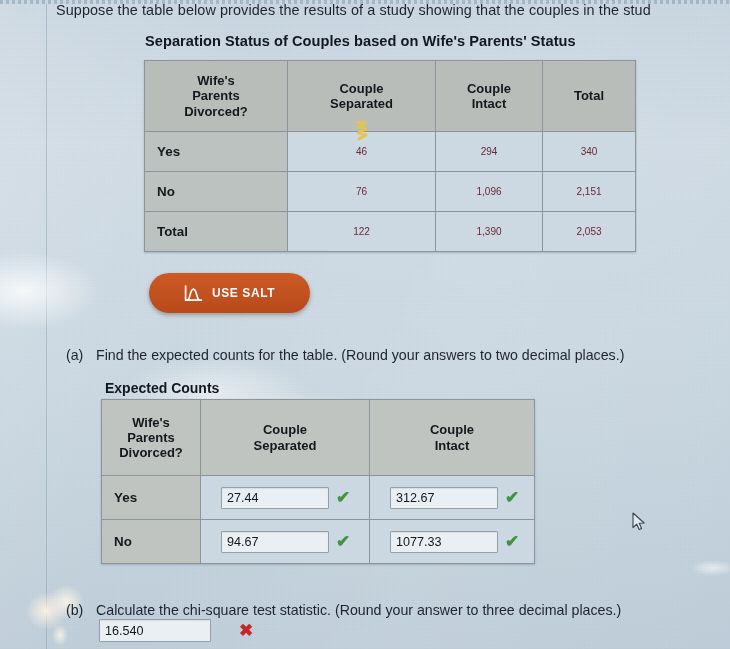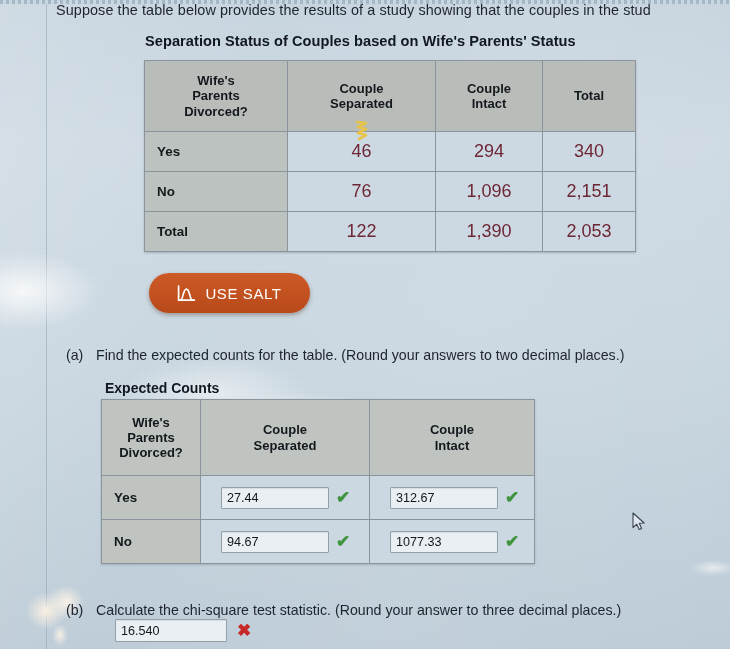--- a/index.html
+++ b/index.html
@@ -121,21 +121,21 @@
     color: #14181c;
     font-size: 13px;
     font-weight: bold;
     line-height: 1.18;
     height: 70px;
   }
   #main-table thead th span { display: block; }
   #main-table tbody td {
     background: #cdd9e2;
     height: 39px;
-    font-size: 18px;
+    font-size: 10px;
     color: #6d2636;
   }
   #main-table tbody td.rowlabel {
     background: #bcc2bf;
     color: #14181c;
     font-weight: bold;
     text-align: left;
     padding-left: 12px;
     font-size: 13.4px;
   }
@@ -162,22 +162,22 @@
     background: linear-gradient(180deg,#cc5a27 0%, #c1511f 55%, #b8491b 100%);
     box-shadow: 0 2px 4px rgba(60,30,10,.35);
     display: flex;
     align-items: center;
     justify-content: center;
     gap: 9px;
     cursor: pointer;
   }
   #salt-button .salt-label {
     color: #ffffff;
-    font-weight: normal;
-    font-size: 15px;
+    font-weight: bold;
+    font-size: 12px;
     letter-spacing: .6px;
   }
 
   
   .part-label {
     position: absolute;
     font-size: 14.2px;
     color: #1d2430;
   }
   #a-label { left: 66px;  top: 347px; }
@@ -253,24 +253,24 @@
     box-shadow: inset 0 1px 1px rgba(0,0,0,.08);
   }
   .answer-input.wide { width: 108px; }
 
   .mark-ok  { color: #3f9440; font-size: 17px; font-weight: bold; line-height: 1; }
   .mark-bad { color: #c62828; font-size: 17px; font-weight: bold; line-height: 1; }
 
   
   #b-answer-row {
     position: absolute;
-    left: 100px; top: 619px;
+    left: 84px; top: 619px;
     display: flex;
     align-items: center;
-    gap: 10px;
+    gap: 28px;
     padding-left: 15px;
   }
   #b-answer-row .answer-input { width: 112px; height: 23px; }
 
   
   #mouse-cursor {
     position: absolute;
     left: 632px; top: 512px;
     z-index: 9;
     pointer-events: none;

